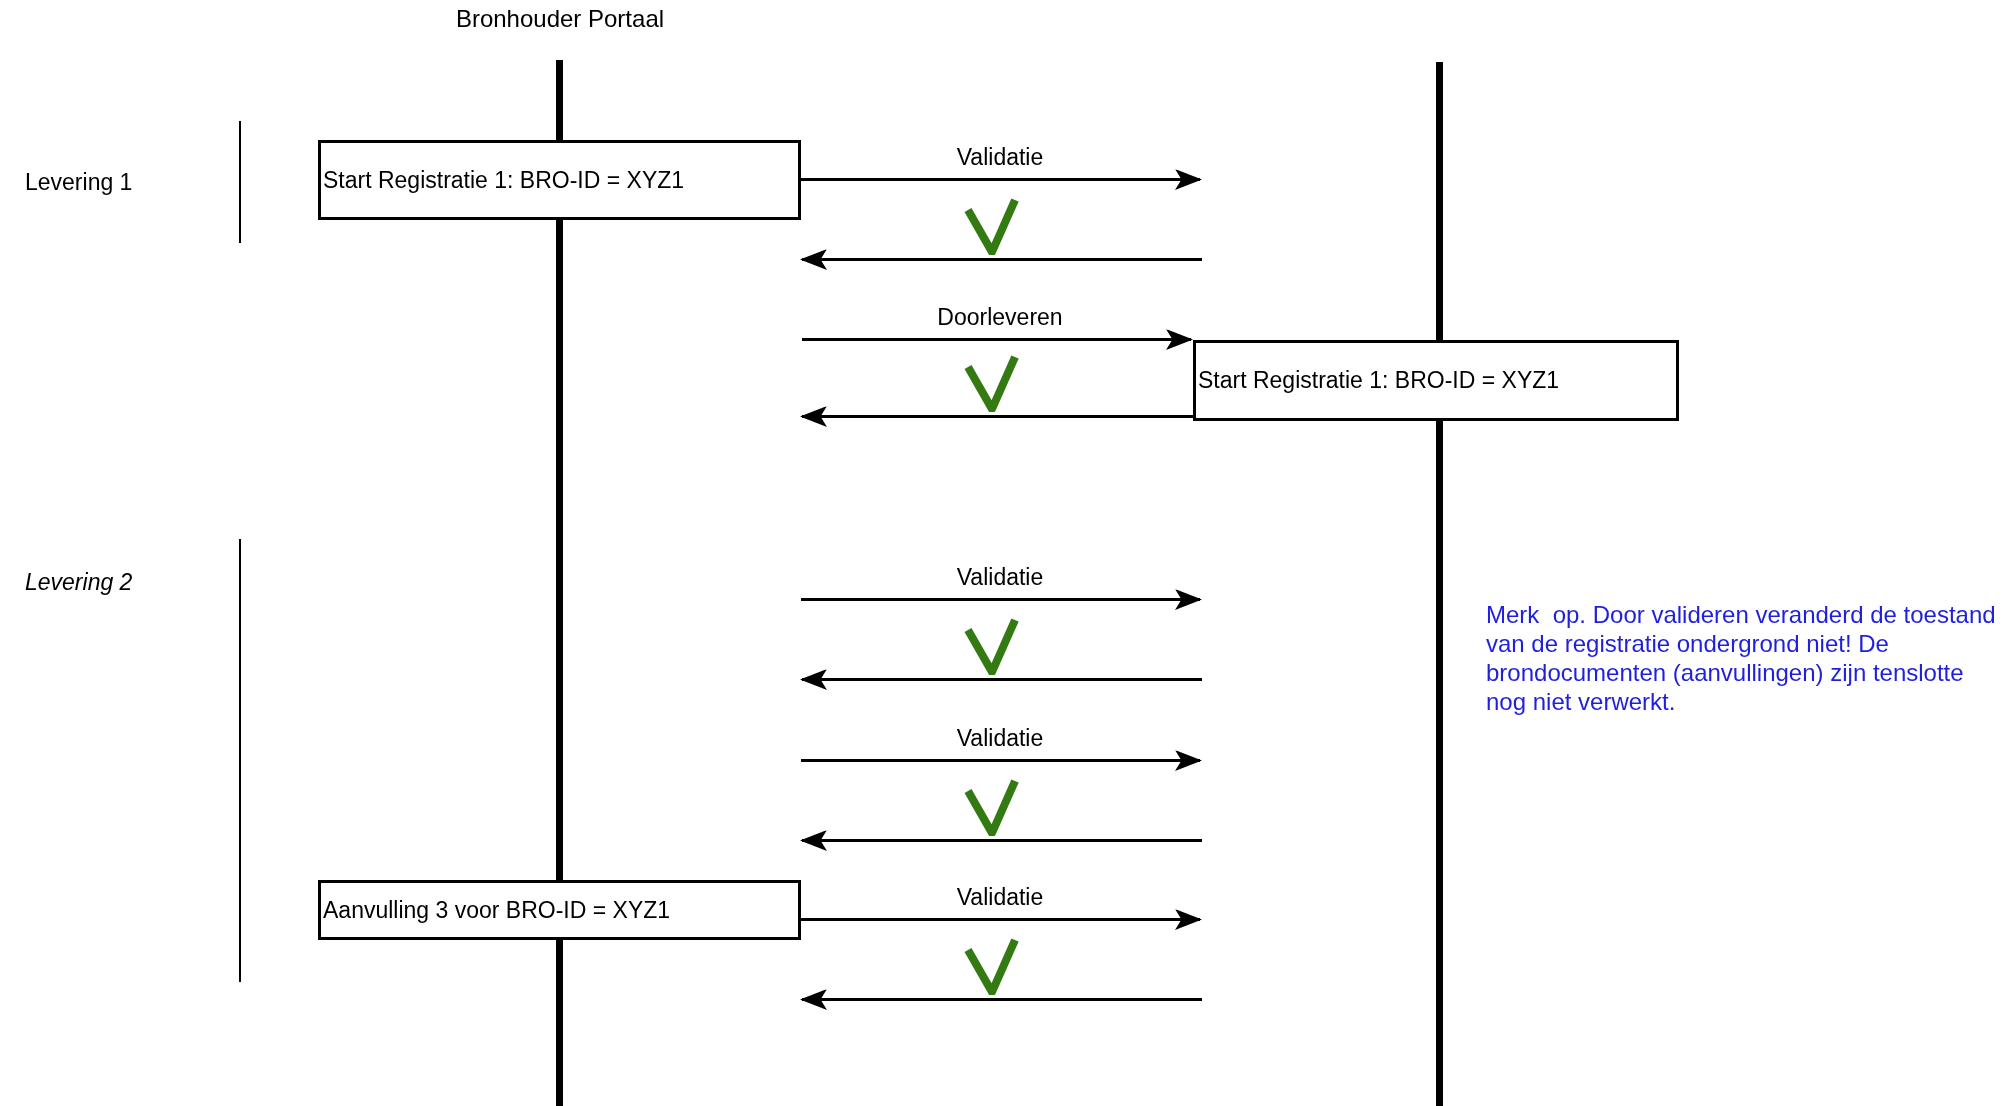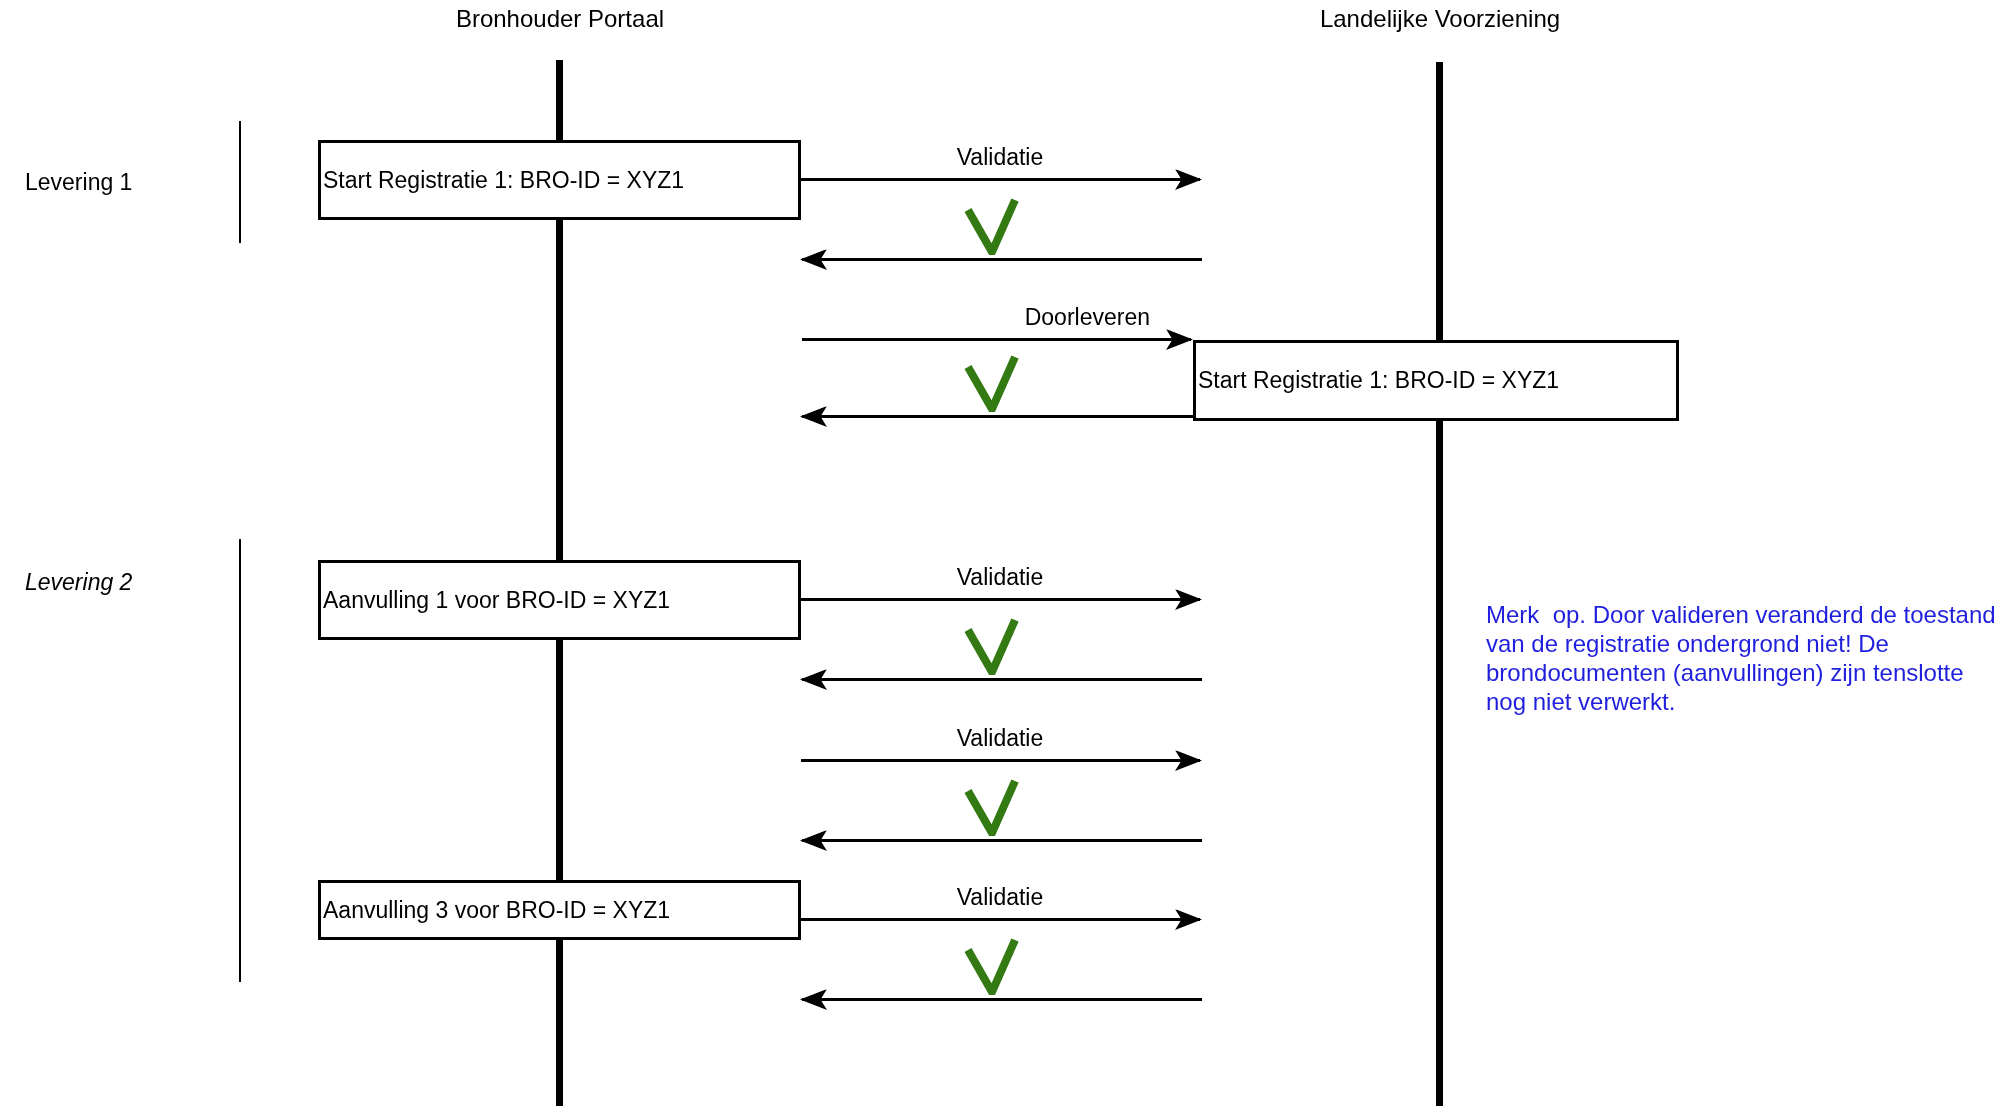--- a/index.html
+++ b/index.html
@@ -113,21 +113,20 @@
     line-height: 29px;
   }
   .note-line { white-space: pre; }
 </style>
 </head>
 <body>
 
 <div class="diagram">
 
   <div class="actor-title" style="left:360px;">Bronhouder Portaal</div>
-  <div class="actor-title" style="left:1240px;">Landelijke Voorziening</div>
 
   <div class="lifeline" style="left:556px; top:60px; height:1046px;"></div>
   <div class="lifeline" style="left:1436px; top:62px; height:1044px;"></div>
 
   <div class="group-label" style="top:168px;">Levering 1</div>
   <div class="bracket" style="top:121px; height:122px;"></div>
 
   <div class="group-label" style="top:568px;font-style:italic;">Levering 2</div>
   <div class="bracket" style="top:539px; height:443px;"></div>
 
@@ -137,35 +136,32 @@
 
   <div class="msg-label" style="top:142px;">Validatie</div>
   <div class="arrow right" style="left:801px; top:178px; width:399px;"></div>
   <div class="check" style="top:197px;">
     <svg viewBox="0 0 56 58" aria-hidden="true">
         <path d="M4 13 L28 55 L51 3" fill="none" stroke="currentColor" stroke-width="8" stroke-linejoin="round"></path>
       </svg>
   </div>
   <div class="arrow left" style="left:802px; top:258px; width:400px;"></div>
 
-  <div class="msg-label" style="top:302px;text-align:right;">Doorleveren</div>
+  <div class="msg-label" style="top:302px;">Doorleveren</div>
   <div class="arrow right" style="left:802px; top:338px; width:389px;"></div>
   <div class="msgbox" style="left:1193px; top:340px; width:486px; height:81px;">
     <span>Start Registratie 1: BRO-ID = XYZ1</span>
   </div>
   <div class="check" style="top:354px;">
     <svg viewBox="0 0 56 58" aria-hidden="true">
         <path d="M4 13 L28 55 L51 3" fill="none" stroke="currentColor" stroke-width="8" stroke-linejoin="round"></path>
       </svg>
   </div>
   <div class="arrow left" style="left:802px; top:415px; width:400px;"></div>
 
-  <div class="msgbox" style="left:318px; top:560px; width:483px; height:80px;">
-    <span>Aanvulling 1 voor BRO-ID = XYZ1</span>
-  </div>
   <div class="msg-label" style="top:562px;">Validatie</div>
   <div class="arrow right" style="left:801px; top:598px; width:399px;"></div>
   <div class="check" style="top:617px;">
     <svg viewBox="0 0 56 58" aria-hidden="true">
         <path d="M4 13 L28 55 L51 3" fill="none" stroke="currentColor" stroke-width="8" stroke-linejoin="round"></path>
       </svg>
   </div>
   <div class="arrow left" style="left:802px; top:678px; width:400px;"></div>
 
   <div class="msg-label" style="top:723px;">Validatie</div>

